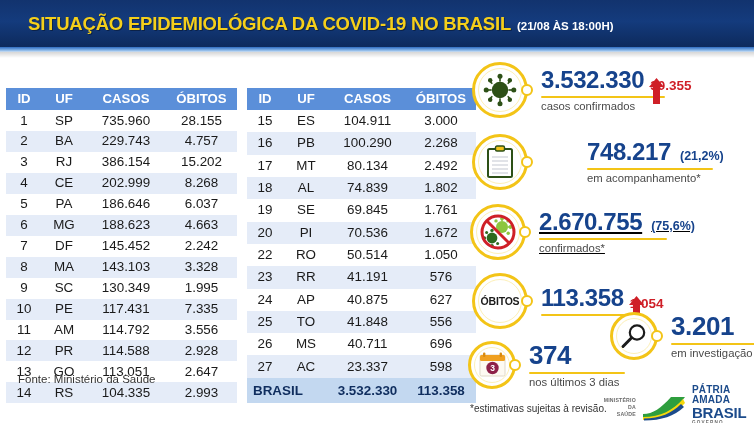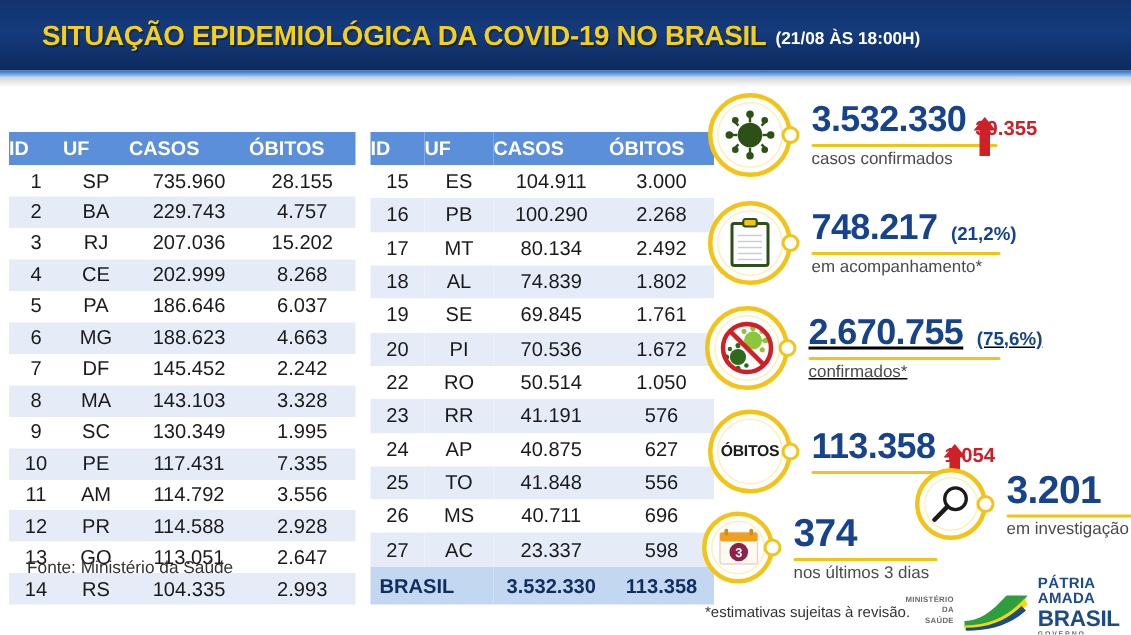--- a/index.html
+++ b/index.html
@@ -32,21 +32,21 @@
   .title-sub {
     color: #ffffff; font-size: 11.5px; font-weight: bold;
     margin-left: 6px; white-space: nowrap; position: relative; top: 2px;
   }
 
   
   .tables-wrap { position: absolute; left: 6px; top: 88px; display: flex; gap: 10px; }
   table.dt { border-collapse: collapse; table-layout: fixed; }
   table.dt th {
     background: #5b8fd9; color: #ffffff; font-size: 13.2px; font-weight: bold;
-    padding: 3px 0 4px 0; text-align: left; border: none;
+    padding: 3px 0 4px 0; text-align: center; border: none;
   }
   table.dt td {
     font-size: 13.4px; color: #1a1a1a; padding: 1.5px 0; text-align: center;
     border: none; line-height: 1.34;
   }
   table.dt tbody tr:nth-child(odd)  { background: #ffffff; }
   table.dt tbody tr:nth-child(even) { background: #e5ecf8; }
   table.dt tr.total-row { background: #c3d8f0 !important; }
   table.dt tr.total-row td {
     font-weight: bold; color: #0f2d5e; font-size: 13.4px; padding: 3px 0;
@@ -186,21 +186,21 @@
           </tr>
           <tr>
             <td>2</td>
             <td>BA</td>
             <td>229.743</td>
             <td>4.757</td>
           </tr>
           <tr>
             <td>3</td>
             <td>RJ</td>
-            <td>207.036</td>
+            <td>386.154</td>
             <td>15.202</td>
           </tr>
           <tr>
             <td>4</td>
             <td>CE</td>
             <td>202.999</td>
             <td>8.268</td>
           </tr>
           <tr>
             <td>5</td>
@@ -402,21 +402,21 @@
                 </svg>
             </span>
             <span class="delta-num">30.355</span>
           </span>
         </div>
         <div class="stat-rule" style="width:124px;"></div>
         <div class="stat-label">casos confirmados</div>
       </div>
     </div>
 
-    <div class="stat" style="left:2px; top:76px;">
+    <div class="stat" style="left:2px; top:76px;gap:46px;">
       <div class="ring">
         <div class="ring-inner-glow"></div>
         <svg width="30" height="34" viewBox="0 0 30 34">
           <rect x="3" y="4" width="24" height="28" rx="1.5" fill="#ffffff" stroke="#2d5016" stroke-width="2"></rect>
           <rect x="10.5" y="1" width="9" height="5" rx="1.5" fill="#f3c417" stroke="#2d5016" stroke-width="1.4"></rect>
           <g stroke="#c9cdd6" stroke-width="1.1">
             <line x1="7" y1="12" x2="23" y2="12"></line>
               <line x1="7" y1="16" x2="23" y2="16"></line>
             <line x1="7" y1="20" x2="23" y2="20"></line>
               <line x1="7" y1="24" x2="23" y2="24"></line>

